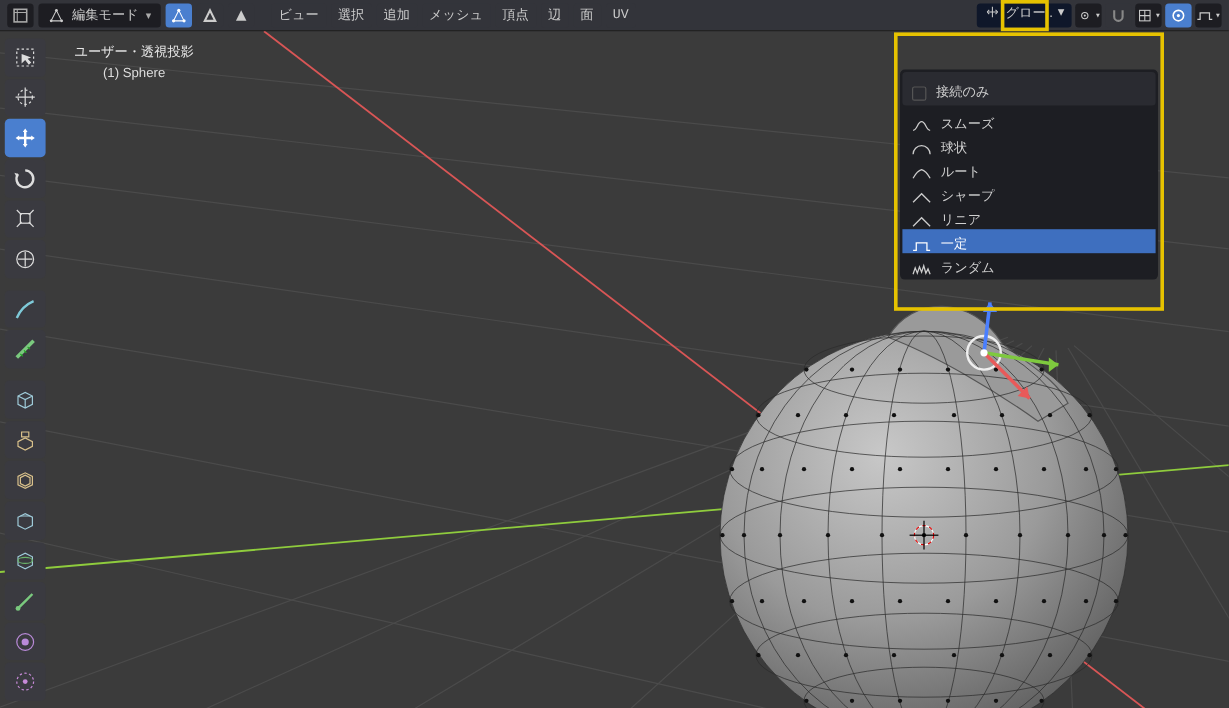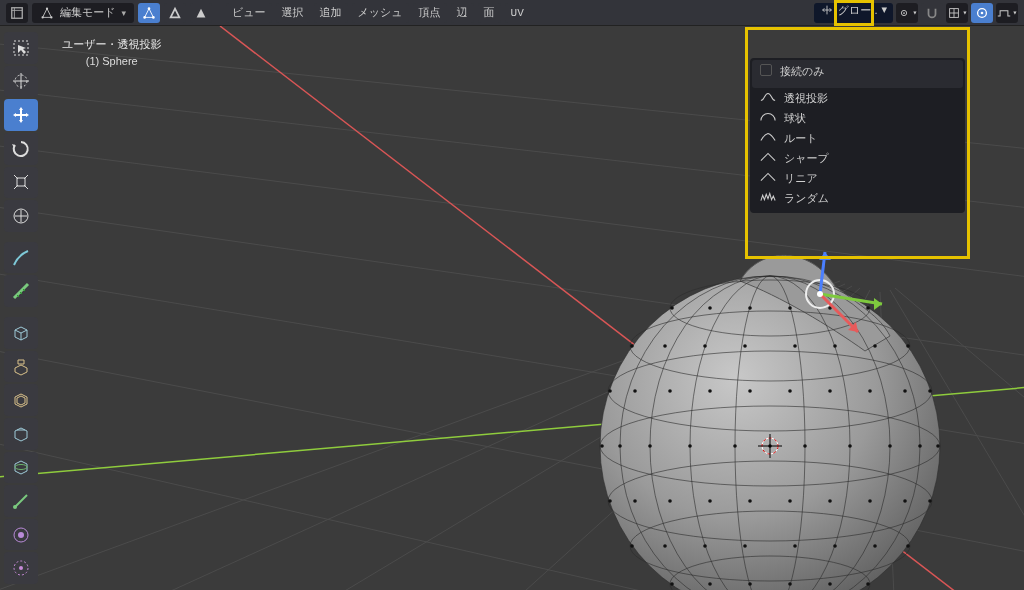--- a/index.html
+++ b/index.html
@@ -97,21 +97,21 @@
   
   .falloff-panel {
     position:absolute;
     top:32px; left:750px; width:215px;
     background:#1d1e23;
     z-index:30;
     border-radius:4px;
     padding:2px;
   }
   .fp-row {
-    display:flex; align-items:flex-start; gap:8px;
+    display:flex; align-items:flex-end; gap:8px;
     height:20px; padding:0 8px;
     color:#d0d0d0;
     cursor:pointer;
   }
   .fp-row.selected { background:#3e6fbf; color:#fff; }
   .fp-check {
     width:12px; height:12px;
     border:1px solid #555; border-radius:2px;
     flex-shrink:0;
   }
@@ -492,21 +492,21 @@
         <span>接続のみ</span>
       </div>
     </div>
     <div id="falloff-items">
         <div class="fp-row">
           <span class="fp-icon">
             <svg viewBox="0 0 18 12">
               <path d="M1 10 C5 10 5 2 9 2 C13 2 13 10 17 10" fill="none" stroke="#ccc" stroke-width="1.2"></path>
             </svg>
           </span>
-          <span>透視投影</span>
+          <span>スムーズ</span>
         </div>
         <div class="fp-row">
           <span class="fp-icon">
             <svg viewBox="0 0 18 12">
               <path d="M1 10 A8 8 0 0 1 17 10" fill="none" stroke="#ccc" stroke-width="1.2"></path>
             </svg>
           </span>
           <span>球状</span>
         </div>
         <div class="fp-row">
@@ -526,20 +526,28 @@
           <span>シャープ</span>
         </div>
         <div class="fp-row">
           <span class="fp-icon">
             <svg viewBox="0 0 18 12">
               <path d="M1 10 L9 2 L17 10" fill="none" stroke="#ccc" stroke-width="1.2"></path>
             </svg>
           </span>
           <span>リニア</span>
         </div>
+        <div class="fp-row selected">
+          <span class="fp-icon">
+            <svg viewBox="0 0 18 12">
+              <path d="M1 10 L4 10 L4 3 L14 3 L14 10 L17 10" fill="none" stroke="#fff" stroke-width="1.2"></path>
+            </svg>
+          </span>
+          <span>一定</span>
+        </div>
         <div class="fp-row">
           <span class="fp-icon">
             <svg viewBox="0 0 18 12">
               <path d="M1 10 L3 4 L5 9 L7 3 L9 8 L11 2 L13 9 L15 5 L17 10" fill="none" stroke="#ccc" stroke-width="1.2"></path>
             </svg>
           </span>
           <span>ランダム</span>
         </div>
       </div>
   </div>

